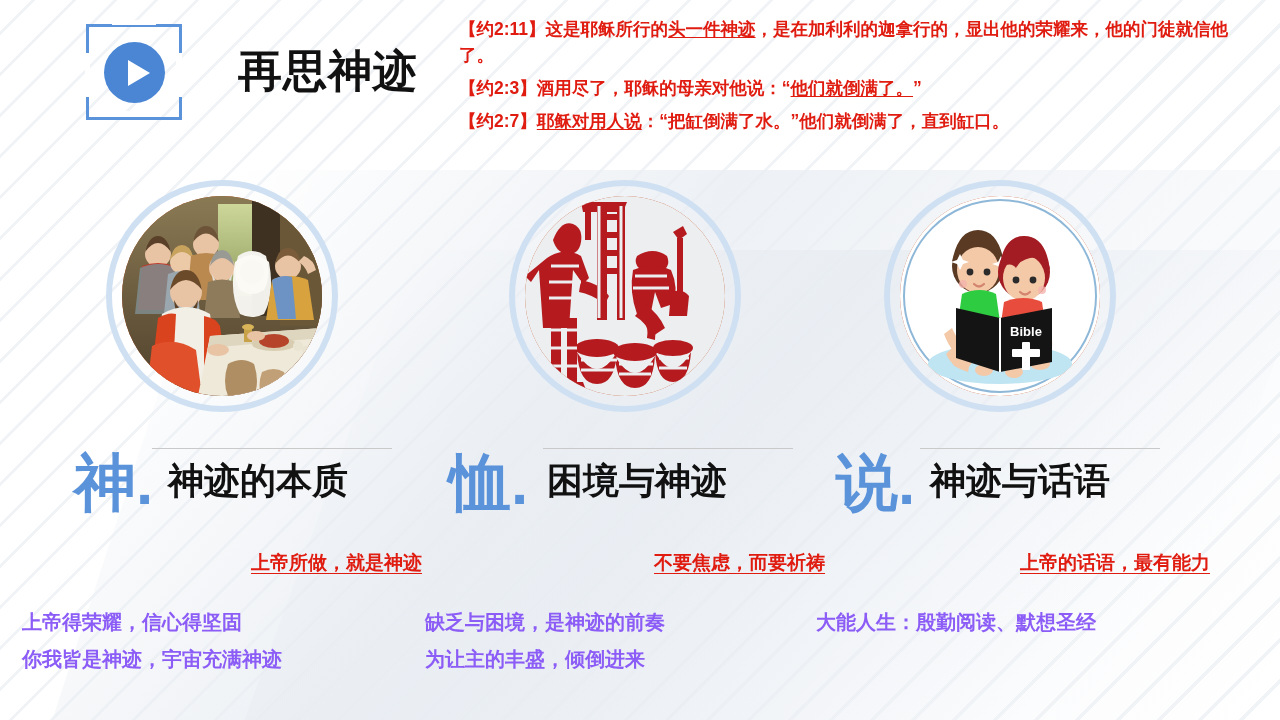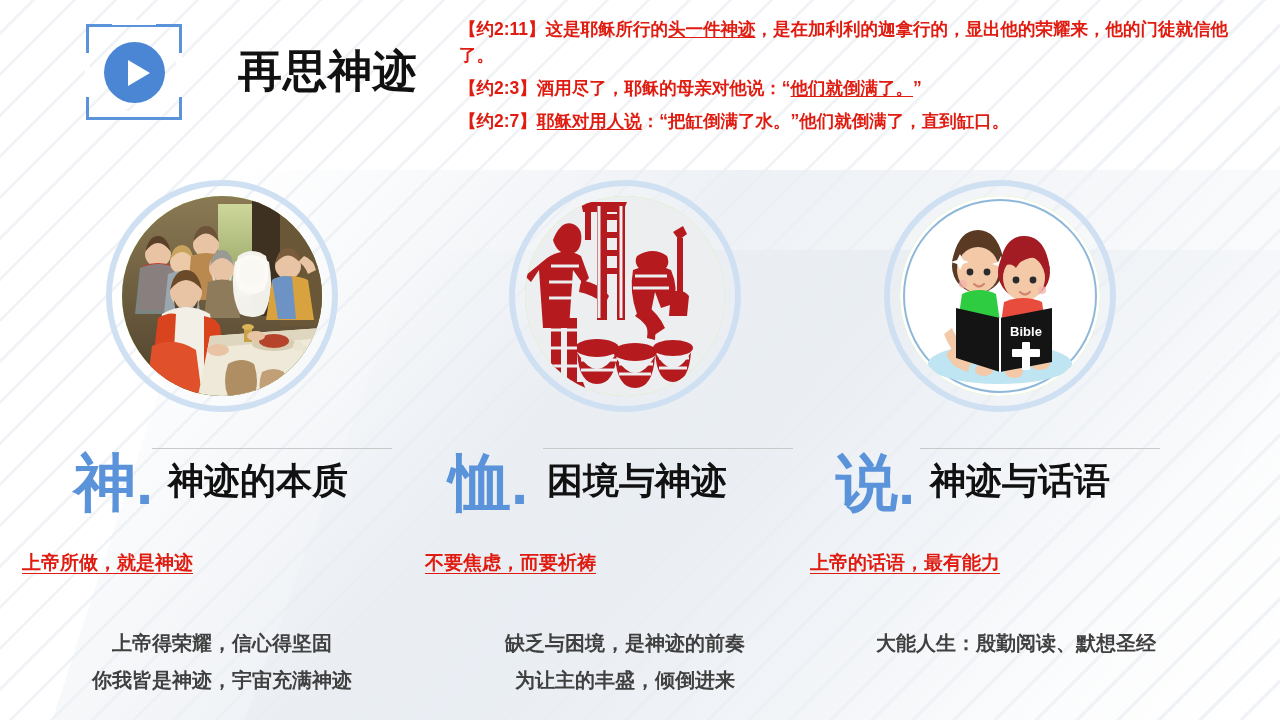--- a/index.html
+++ b/index.html
@@ -209,21 +209,21 @@
     z-index: -1;
   }
   .circle-inner {
     position: absolute;
     left: 16px;
     top: 16px;
     width: 200px;
     height: 200px;
     border-radius: 50%;
     overflow: hidden;
-    background: #bef264;
+    background: #c2410c;
   }
   .circle-inner svg { display: block; }
 
   
   .head-row {
     position: absolute;
     top: 262px;
     left: 0;
     width: 400px;
     height: 70px;
@@ -266,37 +266,36 @@
   .col-1 .head-sub { left: 146px; }
   .col-2 .head-sub { left: 122px; }
   .col-3 .head-sub { left: 130px; }
 
   
   .red-line {
     position: absolute;
     top: 370px;
     left: 0;
     width: 400px;
-    text-align: left;
+    text-align: right;
     color: #e01b10;
     font-size: 19px;
     font-weight: bold;
     text-decoration: underline;
     text-underline-offset: 4px;
   }
   .col-3 .red-line { left: 10px; }
 
   
   .blue-lines {
     position: absolute;
-    top: 445px;
+    top: 424px;
     left: 0;
     width: 400px;
-    text-align: center;
-    color: #404040;
+    color: #8b5cf6;
     font-size: 20px;
     font-weight: bold;
     line-height: 37px;
   }
   .col-3 .blue-lines { left: 16px; }
   .blue-lines div { white-space: nowrap; }
 </style>
 </head>
 <body>
 

